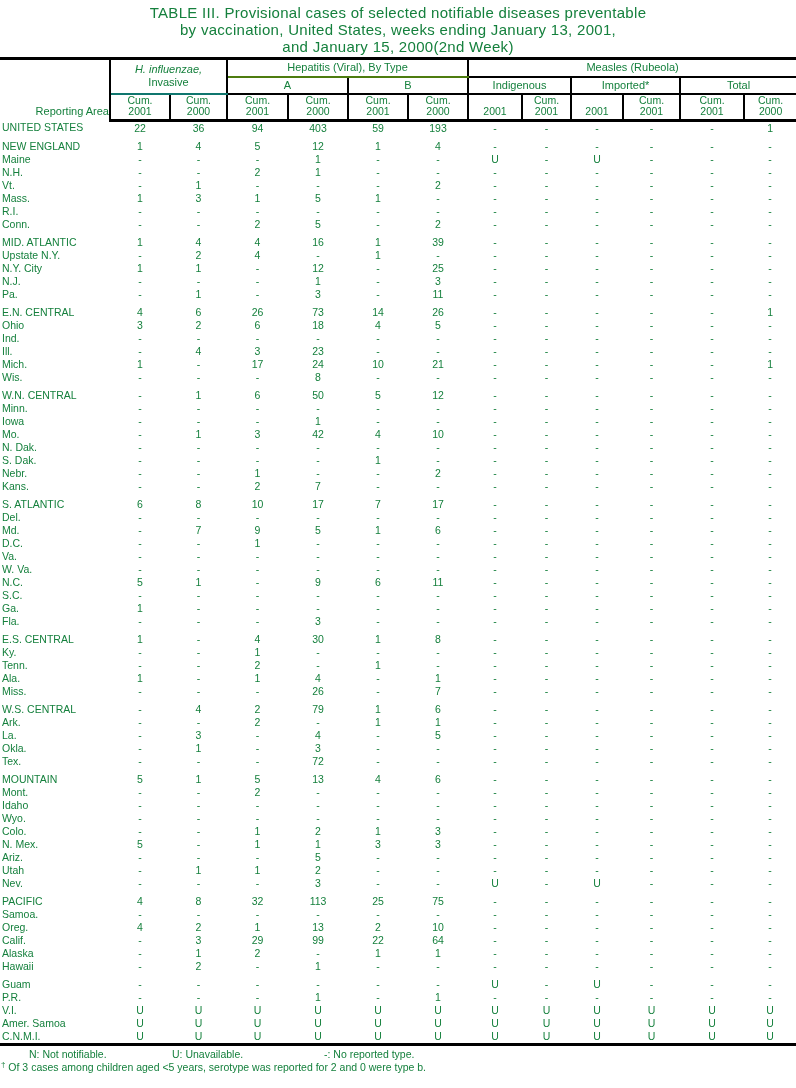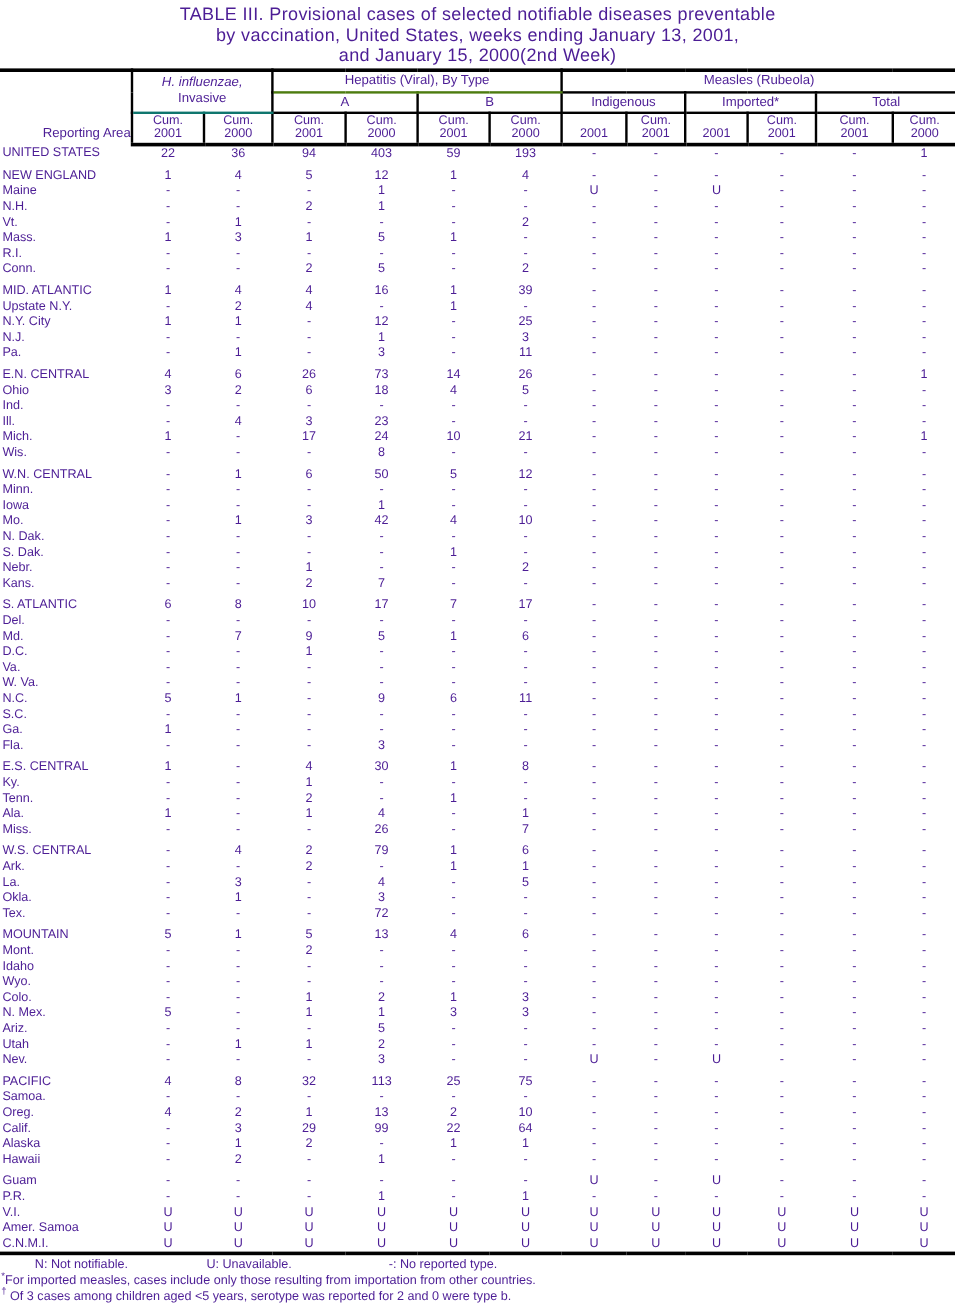--- a/index.html
+++ b/index.html
@@ -1,20 +1,20 @@
 <!DOCTYPE html>
 <html><head>
 <meta charset="utf-8">
 <style>
   * { box-sizing: border-box; }
   html, body { margin: 0; padding: 0; background: #ffffff; }
   .page {
     width: 796px; height: 1088px; overflow: hidden;
     font-family: "Liberation Sans", "DejaVu Sans", sans-serif;
-    color: #4c1d95; background: #fff;
+    color: #15803d; background: #fff;
   }
   .title { text-align: center; font-size: 15px; line-height: 17px; padding-top: 4px; letter-spacing: 0.3px; }
   table { width: 796px; border-collapse: collapse; table-layout: fixed; margin-top: 2px; border-top: 3px solid #000; }
   thead th { font-weight: normal; padding: 0; text-align: center; vertical-align: middle; font-size: 11px; line-height: 13px; }
   th.c-area { text-align: right; vertical-align: bottom; padding: 0 0 2px 16px; border-right: 2px solid #000; }
   th.g-hflu { border-right: 2px solid #000; border-bottom: 2px solid #0f766e; }
   th.g-hflu .l1 { font-style: italic; }
   th.g-hep { border-right: 2px solid #000; border-bottom: 2px solid #4d7c0f; height: 18px; }
   th.g-measles { border-bottom: 2px solid #000; height: 18px; }
   tr.sub-row th { border-bottom: 2px solid #000; height: 17px; }
@@ -1162,17 +1162,16 @@
           <td>U</td>
           <td>U</td>
         </tr>
       </tbody>
   </table>
 
   <div class="footnotes">
     <div class="legend-line">
       <span class="leg1">N: Not notifiable.</span><span class="leg2">U: Unavailable.</span><span>-: No reported type.</span>
     </div>
-    <div class="note"><sup>*</sup><span>For imported measles, cases include only those resulting from importation from other countries.</span></div>
     <div class="note"><sup>†</sup><span> Of 3 cases among children aged &lt;5 years, serotype was reported for 2 and 0 were type b.</span></div>
   </div>
 
 </div>
 
 </body></html>

